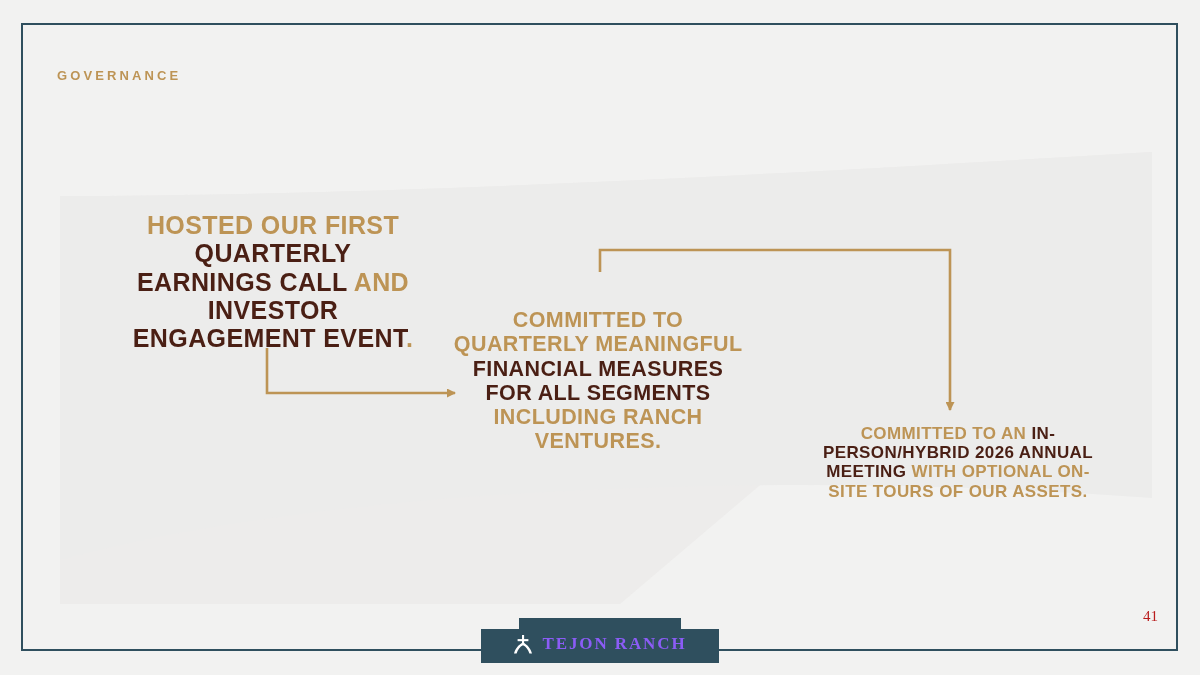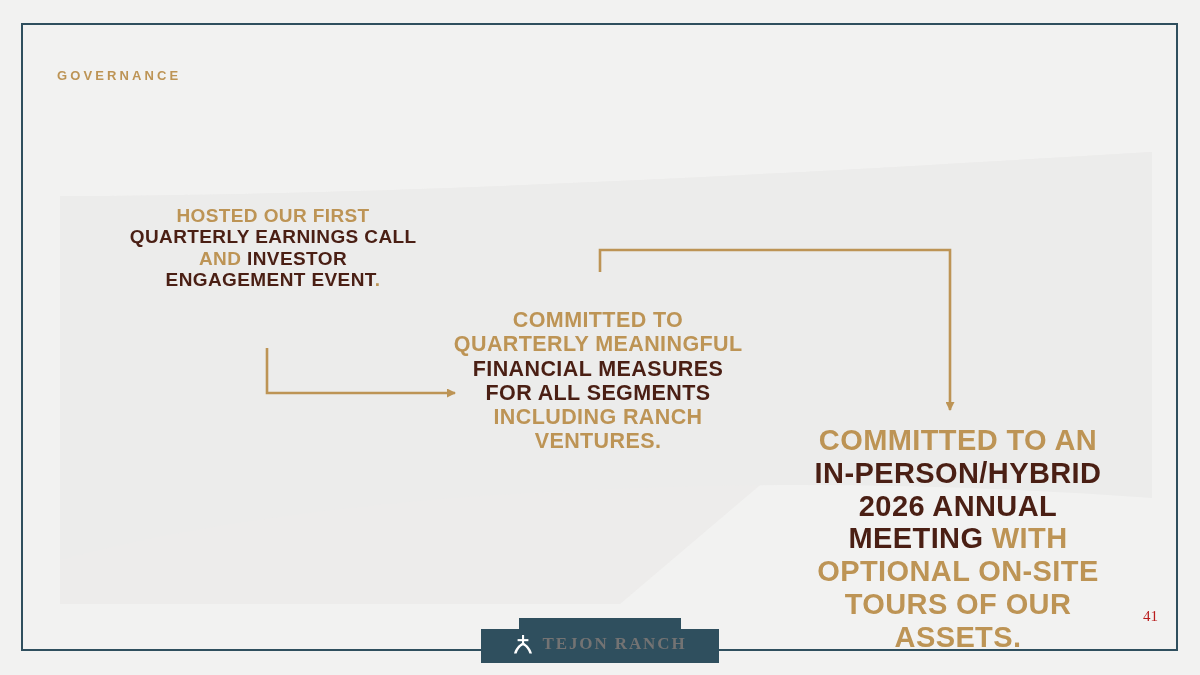--- a/index.html
+++ b/index.html
@@ -51,23 +51,23 @@
   .stmt {
     position:absolute;
     text-align:center;
     font-weight:700;
     line-height:1.13;
     letter-spacing:0.4px;
   }
   .gold  { color:#bd9455; }
   .brown { color:#4a1f14; }
 
-  #stmt-1 { left:128px; top:205px; width:290px; font-size:19px; }
+  #stmt-1 { left:128px; top:211px; width:290px; font-size:25px; }
   #stmt-2 { left:452px; top:308px; width:292px; font-size:21.5px; }
-  #stmt-3 { left:808px; top:424px; width:300px; font-size:29px; }
+  #stmt-3 { left:808px; top:424px; width:300px; font-size:17px; }
 
   
   .connectors {
     position:absolute; left:0; top:0;
     width:1200px; height:675px;
     pointer-events:none;
   }
 
   
   .page-num {
@@ -87,21 +87,21 @@
   .logo-inner {
     position:absolute; left:0; top:0;
     width:238px; height:45px;
   }
   .logo-text {
     position:absolute;
     left:0; top:0;
     width:238px; height:45px;
     display:flex; align-items:center; justify-content:center;
     gap:9px;
-    color:#737373;
+    color:#8b5cf6;
     font-family:"Liberation Serif", serif;
     font-size:17px;
     font-weight:700;
     letter-spacing:1.9px;
     padding-top:7px;
   }
   .tree-icon { display:block; }
 </style>
 </head>
 <body>

